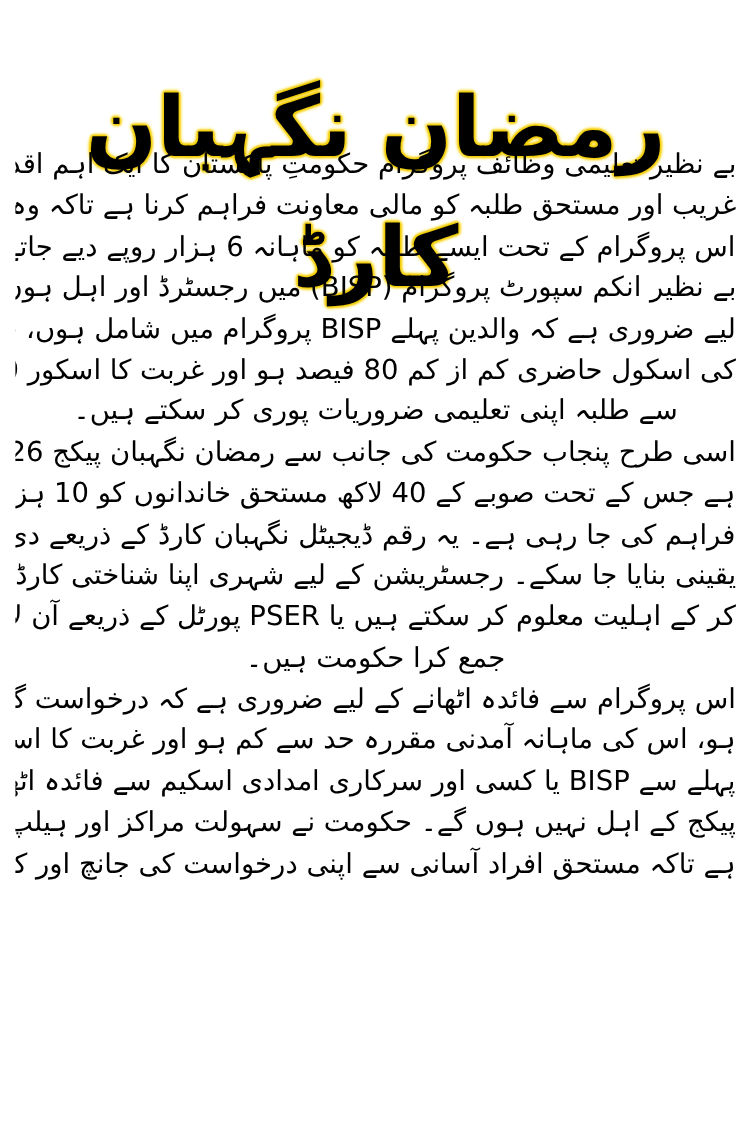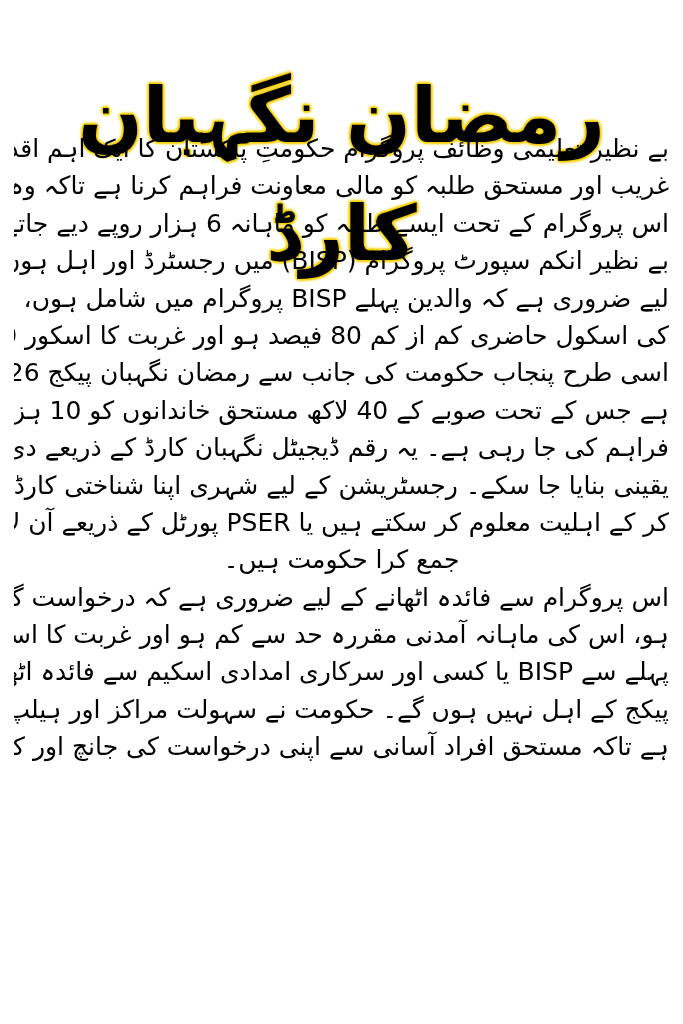--- a/index.html
+++ b/index.html
@@ -34,20 +34,21 @@
   <div class="body-text">
     <div>
       <div class="line">بے نظیر تعلیمی وظائف پروگرام حکومتِ پاکستان کا ایک اہم اقدام ہے جس کا مقصد</div>
       <div class="line">غریب اور مستحق طلبہ کو مالی معاونت فراہم کرنا ہے تاکہ وہ اپنی تعلیم جاری رکھ سکیں۔</div>
     </div>
     <div>
       <div class="line">اس پروگرام کے تحت ایسے طلبہ کو ماہانہ 6 ہزار روپے دیے جاتے ہیں جن کے والدین</div>
       <div class="line">بے نظیر انکم سپورٹ پروگرام (BISP) میں رجسٹرڈ اور اہل ہوں۔ رجسٹریشن کے</div>
       <div class="line">لیے ضروری ہے کہ والدین پہلے BISP پروگرام میں شامل ہوں، جبکہ طالب علم</div>
       <div class="line">کی اسکول حاضری کم از کم 80 فیصد ہو اور غربت کا اسکور 30 فیصد سے کم ہو۔ اس امداد</div>
+      <div class="line center">سے طلبہ اپنی تعلیمی ضروریات پوری کر سکتے ہیں۔</div>
     </div>
     <div>
       <div class="line">اسی طرح پنجاب حکومت کی جانب سے رمضان نگہبان پیکج 2026 متعارف کرایا گیا</div>
       <div class="line">ہے جس کے تحت صوبے کے 40 لاکھ مستحق خاندانوں کو 10 ہزار روپے مالی امداد</div>
       <div class="line">فراہم کی جا رہی ہے۔ یہ رقم ڈیجیٹل نگہبان کارڈ کے ذریعے دی جاتی ہے تاکہ شفافیت کو</div>
       <div class="line">یقینی بنایا جا سکے۔ رجسٹریشن کے لیے شہری اپنا شناختی کارڈ نمبر 8070 پر ایس ایم ایس</div>
       <div class="line">کر کے اہلیت معلوم کر سکتے ہیں یا PSER پورٹل کے ذریعے آن لائن درخواست</div>
       <div class="line center">جمع کرا حکومت ہیں۔</div>
     </div>
     <div>

